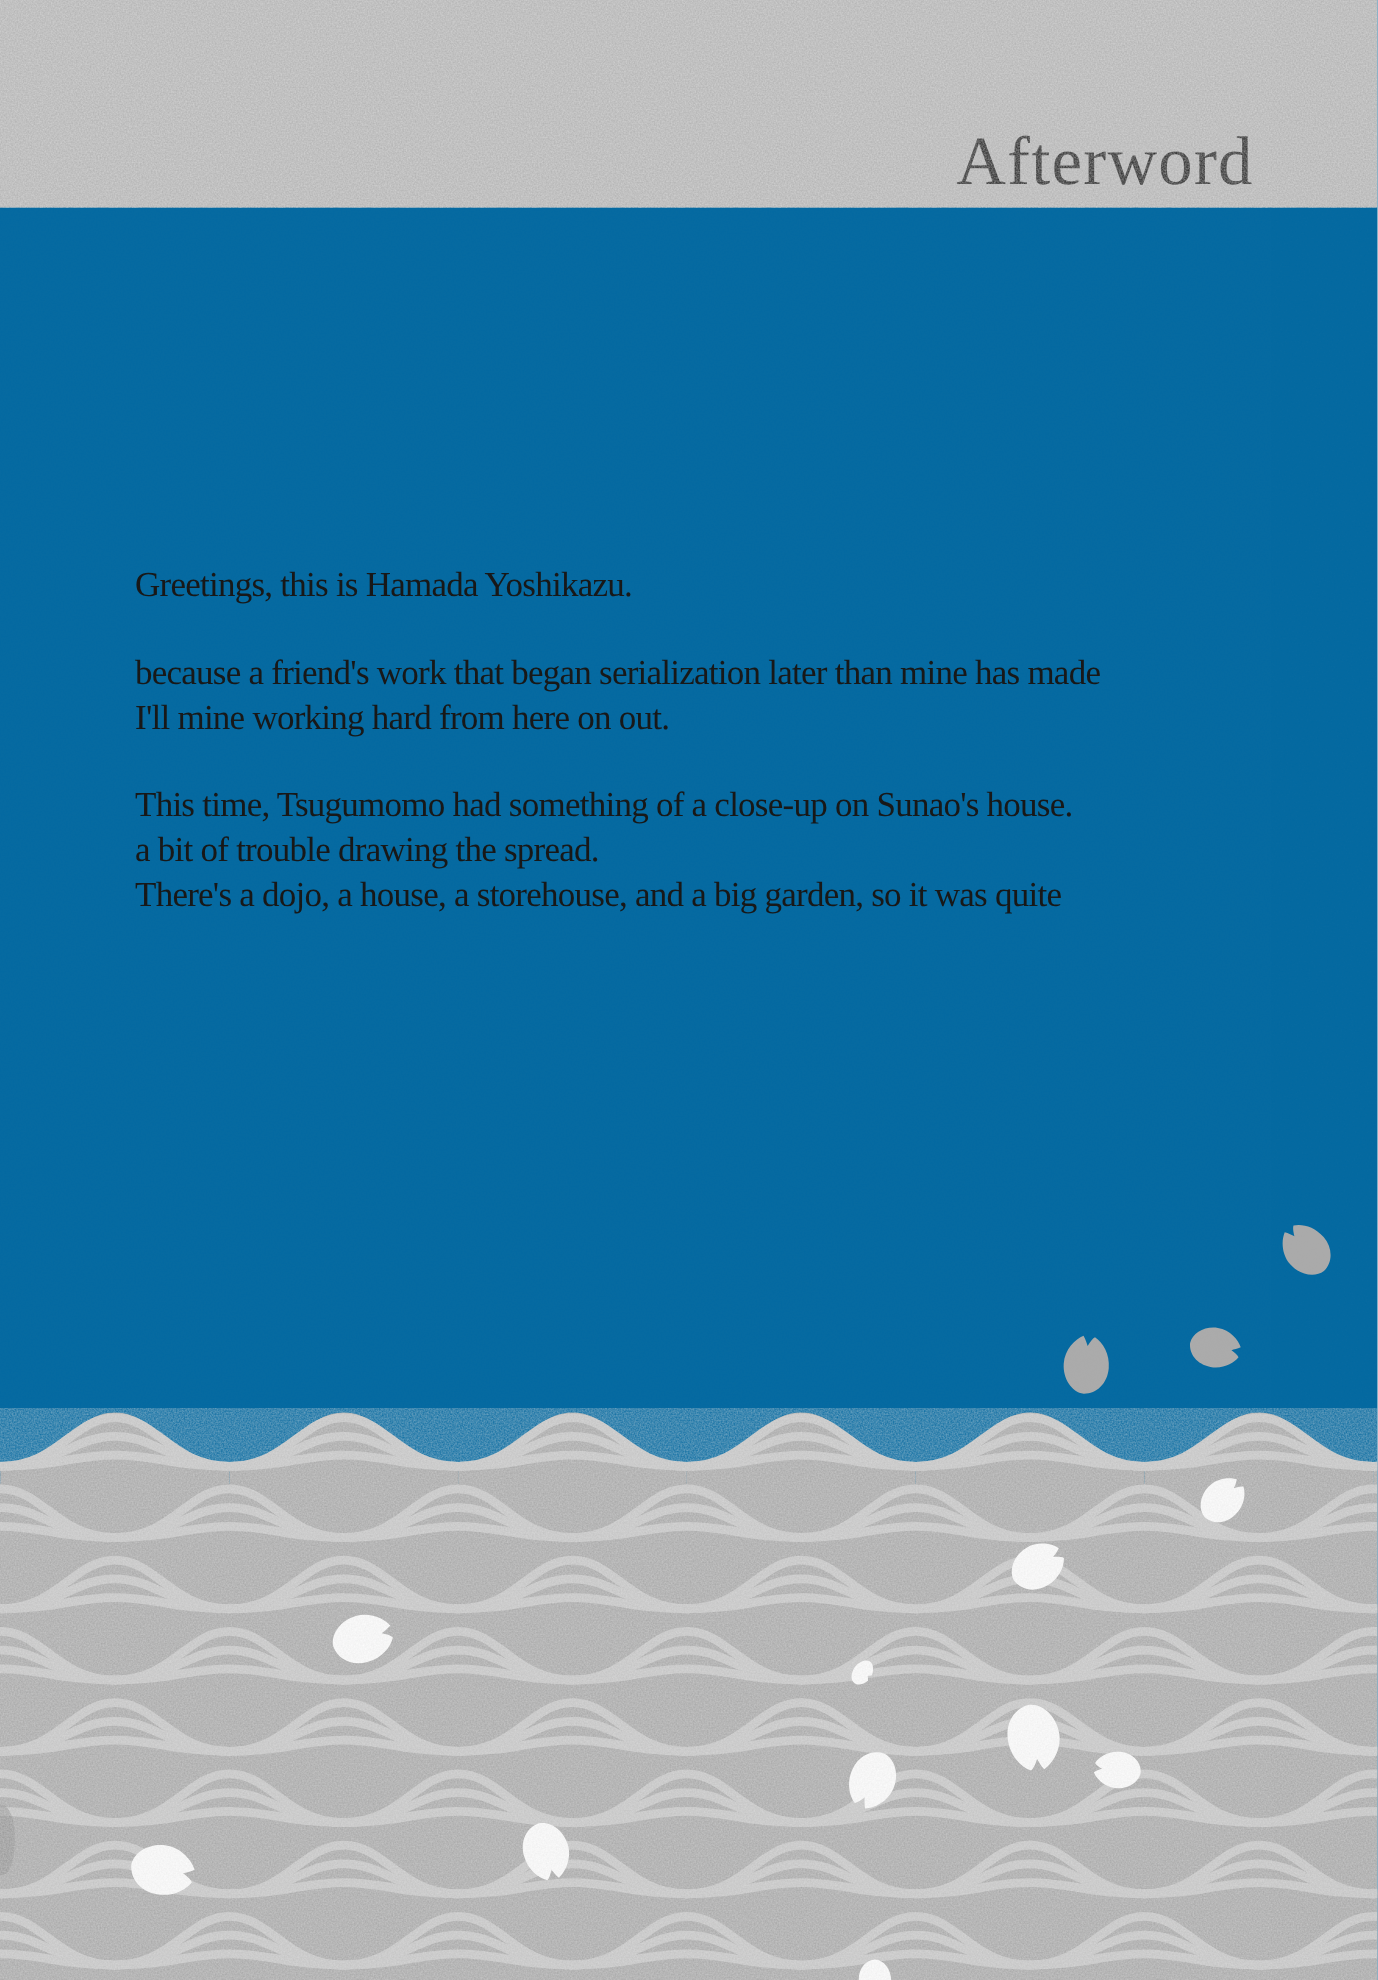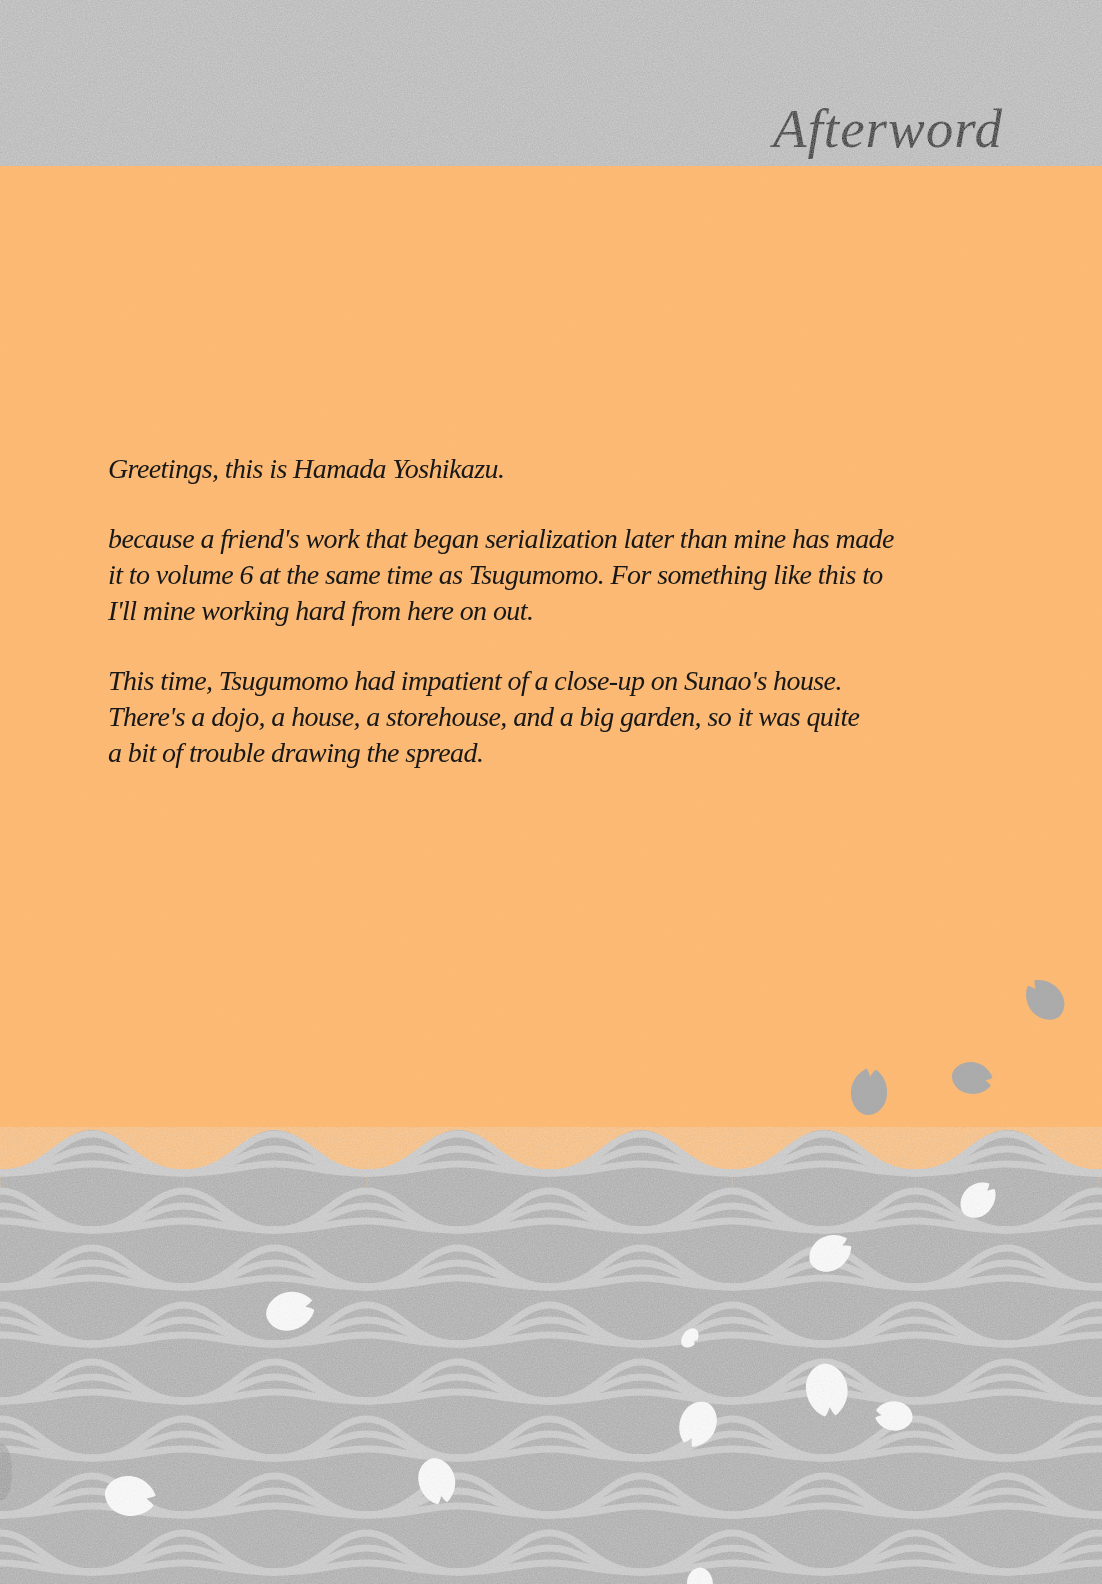--- a/index.html
+++ b/index.html
@@ -23,40 +23,39 @@
   }
   .para{margin:0 0 34px 0;}
   .para .line{line-height:36px;white-space:nowrap;}
   .decor-svg{position:absolute;left:0;display:block;}
   #waves{top:940px;}
   #noise-overlay{top:0;pointer-events:none;}
 </style>
 </head>
 <body>
 
-<div class="page" style="background: #fdba74; font-style: italic;">
+<div class="page" style="background: #0369a1;">
 
   <header class="band" style="background: rgb(180, 180, 180);">
     <h1 style="color: rgb(28, 28, 28);">Afterword</h1>
   </header>
 
   <main class="bodytext" style="color: rgb(22, 22, 22);">
     <div id="paragraphs">
         <div class="para">
           <div class="line">Greetings, this is Hamada Yoshikazu.</div>
         </div>
         <div class="para">
           <div class="line">because a friend's work that began serialization later than mine has made</div>
-          <div class="line">it to volume 6 at the same time as Tsugumomo. For something like this to</div>
           <div class="line">I'll mine working hard from here on out.</div>
         </div>
         <div class="para">
-          <div class="line">This time, Tsugumomo had impatient of a close-up on Sunao's house.</div>
+          <div class="line">This time, Tsugumomo had something of a close-up on Sunao's house.</div>
+          <div class="line">a bit of trouble drawing the spread.</div>
           <div class="line">There's a dojo, a house, a storehouse, and a big garden, so it was quite</div>
-          <div class="line">a bit of trouble drawing the spread.</div>
         </div>
       </div>
   </main>
 
   <svg id="waves" class="decor-svg" width="1102" height="644" viewBox="0 940 1102 644">
       <g>
         <path d="M-182.5,1172 C-136.5,1172 -124,1130 -91,1130 C-58,1130 -45.5,1172 0.5,1172 L0.5,1272 L-182.5,1272 Z" fill="#a8a8a8"></path>
         <path d="M-182.5,1173 C-136.5,1173 -124,1134 -91,1134 C-58,1134 -45.5,1173 0.5,1173" fill="none" stroke="#c6c6c6" stroke-width="7" stroke-linecap="round"></path>
         <path d="M-182.5,1173 C-136.5,1173 -124,1149 -91,1149 C-58,1149 -45.5,1173 0.5,1173" fill="none" stroke="#c6c6c6" stroke-width="7" stroke-linecap="round"></path>
         <path d="M-182.5,1173 C-136.5,1173 -124,1164 -91,1164 C-58,1164 -45.5,1173 0.5,1173" fill="none" stroke="#c6c6c6" stroke-width="7" stroke-linecap="round"></path>

